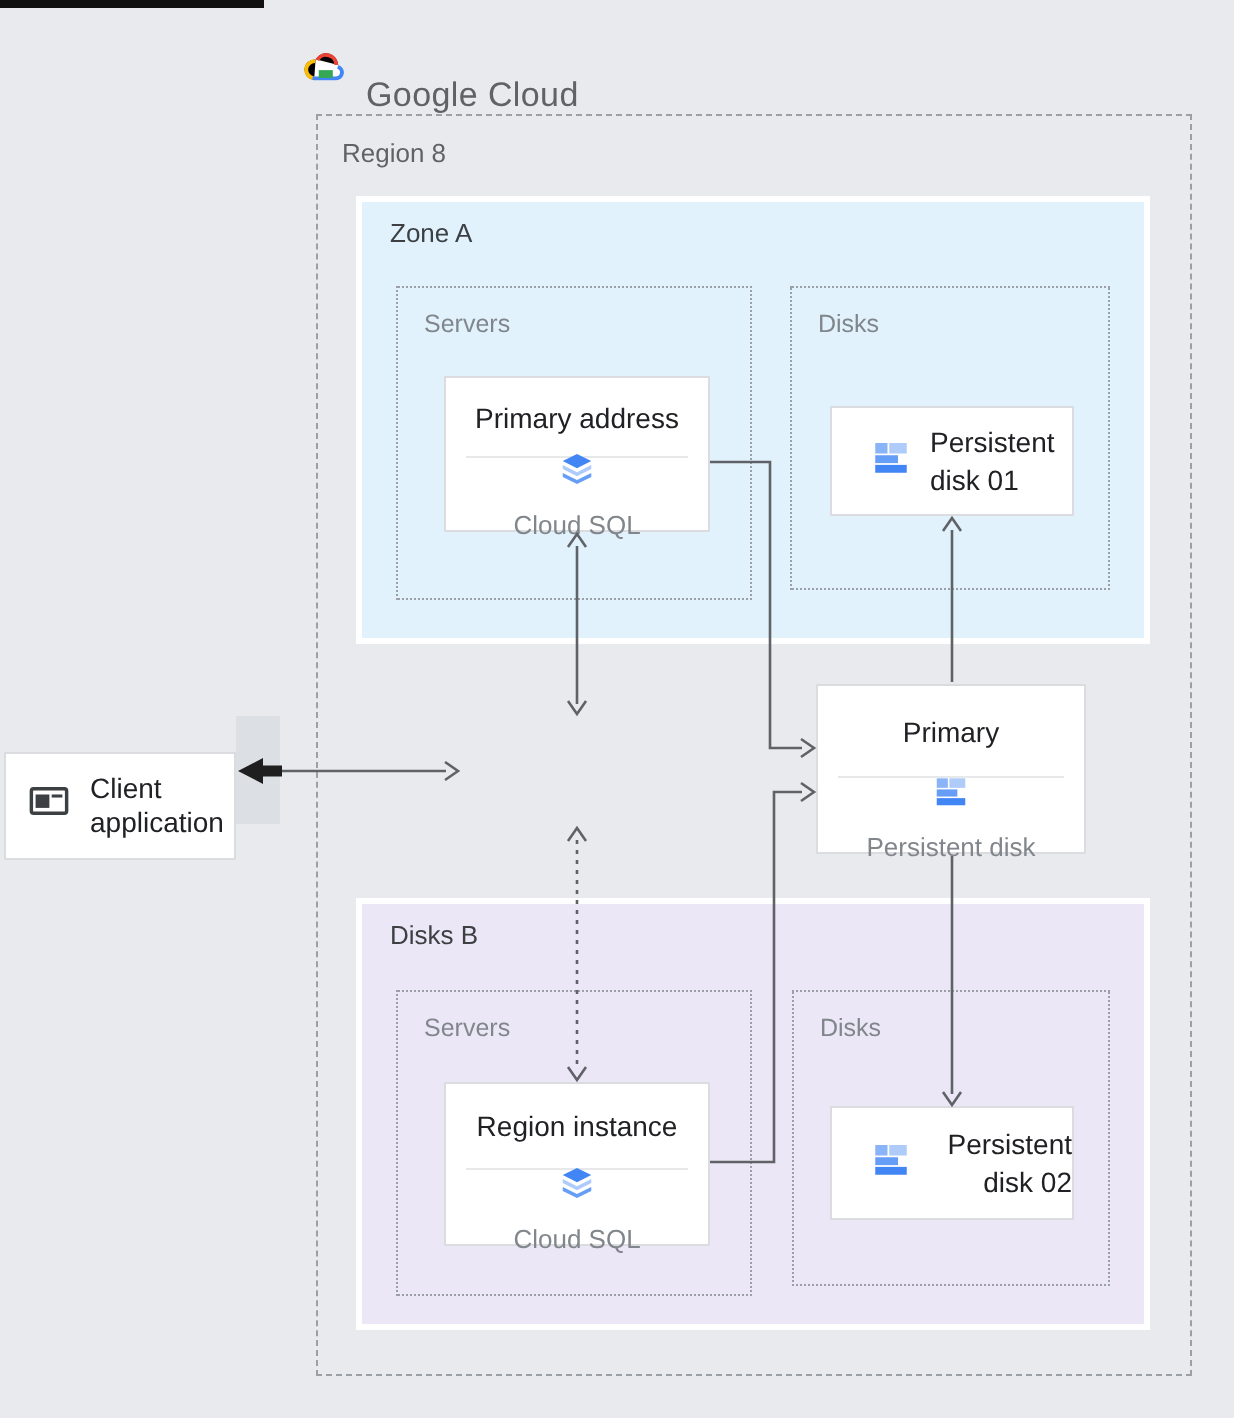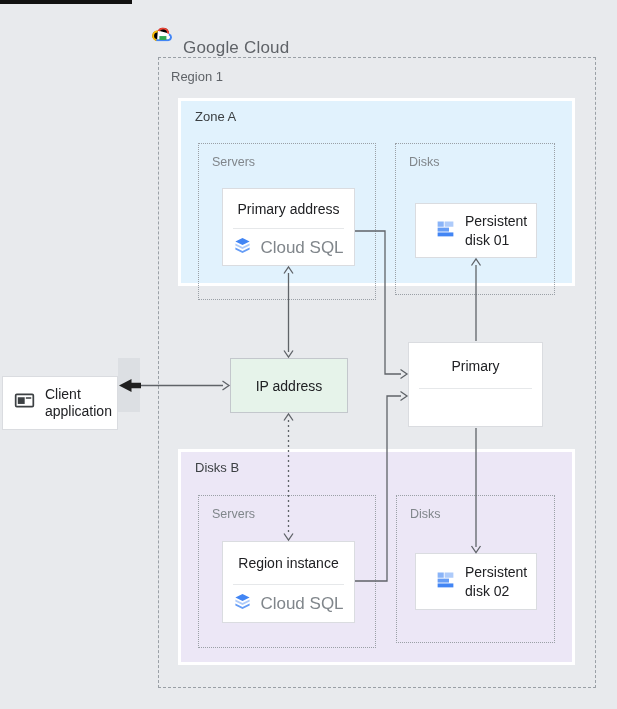--- a/index.html
+++ b/index.html
@@ -17,47 +17,47 @@
   .logo-row { left:150px; top:14px; display:flex; align-items:center; gap:8px; z-index:5; }
   .logo-text { font-size:17px; color:var(--text2,#5f6368); letter-spacing:.2px;margin-top:24px; }
 
   .region {
     left:158px; top:57px; width:438px; height:631px;
     border:1px dashed var(--dotted,#9aa0a6); z-index:0;
   }
   .region-label { position:absolute; left:12px; top:11px; font-size:13px; color:var(--text2,#5f6368); }
 
   .zone { border:3px solid #fff; z-index:1; }
-  .zone-a { left:178px; top:98px;  width:397px; height:188px; background:var(--zoneA,#e1f2fd); }
+  .zone-a { left:178px; top:98px;  width:397px; height:224px; background:var(--zoneA,#e1f2fd); }
   .zone-b { left:178px; top:449px; width:397px; height:216px; background:var(--zoneB,#ece7f6); }
   .zone-label { position:absolute; left:14px; top:8px; font-size:13px; color:#3c4043; }
 
   .group { border:1px dotted var(--dotted,#9aa0a6); z-index:2; }
   .group-label { position:absolute; left:13px; top:11px; font-size:12.5px; color:var(--text3,#80868b); }
   .servers-a { left:198px; top:143px; width:178px; height:157px; }
   .disks-a   { left:395px; top:143px; width:160px; height:152px; }
   .servers-b { left:198px; top:495px; width:178px; height:153px; }
   .disks-b   { left:396px; top:495px; width:159px; height:148px; }
 
   .card { background:#fff; border:1px solid var(--cardBorder,#dadce0); z-index:3; }
   .card-title { display:flex; align-items:center; justify-content:center; font-size:14px; color:var(--text1,#202124); }
   .card-divider { border-top:1px solid #e6e8ea; margin:0 10px; }
-  .card-product { display:flex; align-items:center; justify-content:center; gap:8px; font-size:17px; color:var(--text3,#80868b); }
+  .card-product { display:flex; align-items:center; justify-content:center; gap:8px; font-size:13px; color:var(--text3,#80868b);flex-direction:column; }
 
   .primary  { left:222px; top:188px; width:133px; height:78px; }
   .standby  { left:222px; top:541px; width:133px; height:82px; }
   .primary .card-title { height:39px; } .primary .card-product { height:37px; }
   .standby .card-title { height:42px; } .standby .card-product { height:38px; }
 
   .regional { left:408px; top:342px; width:135px; height:85px; }
   .regional .card-title { height:45px; } .regional .card-product { height:38px; }
 
   .pd-card { display:flex; align-items:center; gap:9px; padding-left:19px; }
   .pd01 { left:415px; top:203px; width:122px; height:55px; }
-  .pd02 { left:415px; top:553px; width:122px; height:57px; }
+  .pd02 { left:415px; top:553px; width:122px; height:57px;text-align:right; }
   .pd-label { font-size:14px; color:var(--text1,#202124); line-height:1.3; width:72px; }
 
   .ip-box {
     left:230px; top:358px; width:118px; height:55px;
     background:var(--ipFill,#e6f3ea); border:1px solid #c3c7cc; z-index:3;
     display:flex; align-items:center; justify-content:center;
     font-size:14px; color:var(--text1,#202124);
   }
 
   .client {
@@ -93,21 +93,21 @@
           <path d="M20,16 A12.5,12.5 0 0 0 18,43" stroke="#fbbc04" stroke-width="10"></path>
           <path d="M49,23.4 A10,10 0 0 1 46,43 H16" stroke="#4285f4" stroke-width="10" fill="none"></path>
           <rect x="24" y="30" width="18" height="10" fill="#34a853"></rect>
         </g>
       </svg>
     </span>
     <span class="logo-text">Google Cloud</span>
   </div>
 
   <div class="abs region">
-    <div class="region-label">Region 1</div>
+    <div class="region-label">Region 8</div>
   </div>
 
   <div class="abs zone zone-a">
     <div class="zone-label">Zone A</div>
   </div>
   <div class="abs zone zone-b">
     <div class="zone-label">Disks B</div>
   </div>
 
   <div class="abs group servers-a">
@@ -143,27 +143,35 @@
       <svg width="21" height="21" viewBox="0 0 24 24">
         <rect x="3" y="4" width="7" height="6" fill="#8ab4f8"></rect>
         <rect x="11" y="4" width="10" height="6" fill="#aecbfa"></rect>
         <rect x="3" y="11" width="13" height="4.5" fill="#669df6"></rect>
         <rect x="3" y="16.5" width="18" height="4.5" fill="#4285f4"></rect>
       </svg>
     </span>
     <span class="pd-label">Persistent disk 01</span>
   </div>
 
-  <div class="abs ip-box">
-    <span>IP address</span>
-  </div>
 
   <div class="abs card regional">
     <div class="card-title">Primary</div>
     <div class="card-divider"></div>
+    <div class="card-product">
+      <span>
+        <svg width="19" height="19" viewBox="0 0 24 24">
+          <rect x="3" y="4" width="7" height="6" fill="#8ab4f8"></rect>
+          <rect x="11" y="4" width="10" height="6" fill="#aecbfa"></rect>
+          <rect x="3" y="11" width="13" height="4.5" fill="#669df6"></rect>
+          <rect x="3" y="16.5" width="18" height="4.5" fill="#4285f4"></rect>
+        </svg>
+      </span>
+      <span>Persistent disk</span>
+    </div>
   </div>
 
   <div class="abs card client">
     <span>
       <svg width="23" height="23" viewBox="0 0 24 24">
         <rect x="2.8" y="5.6" width="18.4" height="12.8" rx="1.2" fill="none" stroke="#3c4043" stroke-width="1.8"></rect>
         <rect x="5" y="8.6" width="7.2" height="7" fill="#3c4043"></rect>
         <line x1="13.4" y1="9.4" x2="19" y2="9.4" stroke="#3c4043" stroke-width="1.6"></line>
       </svg>
     </span>

